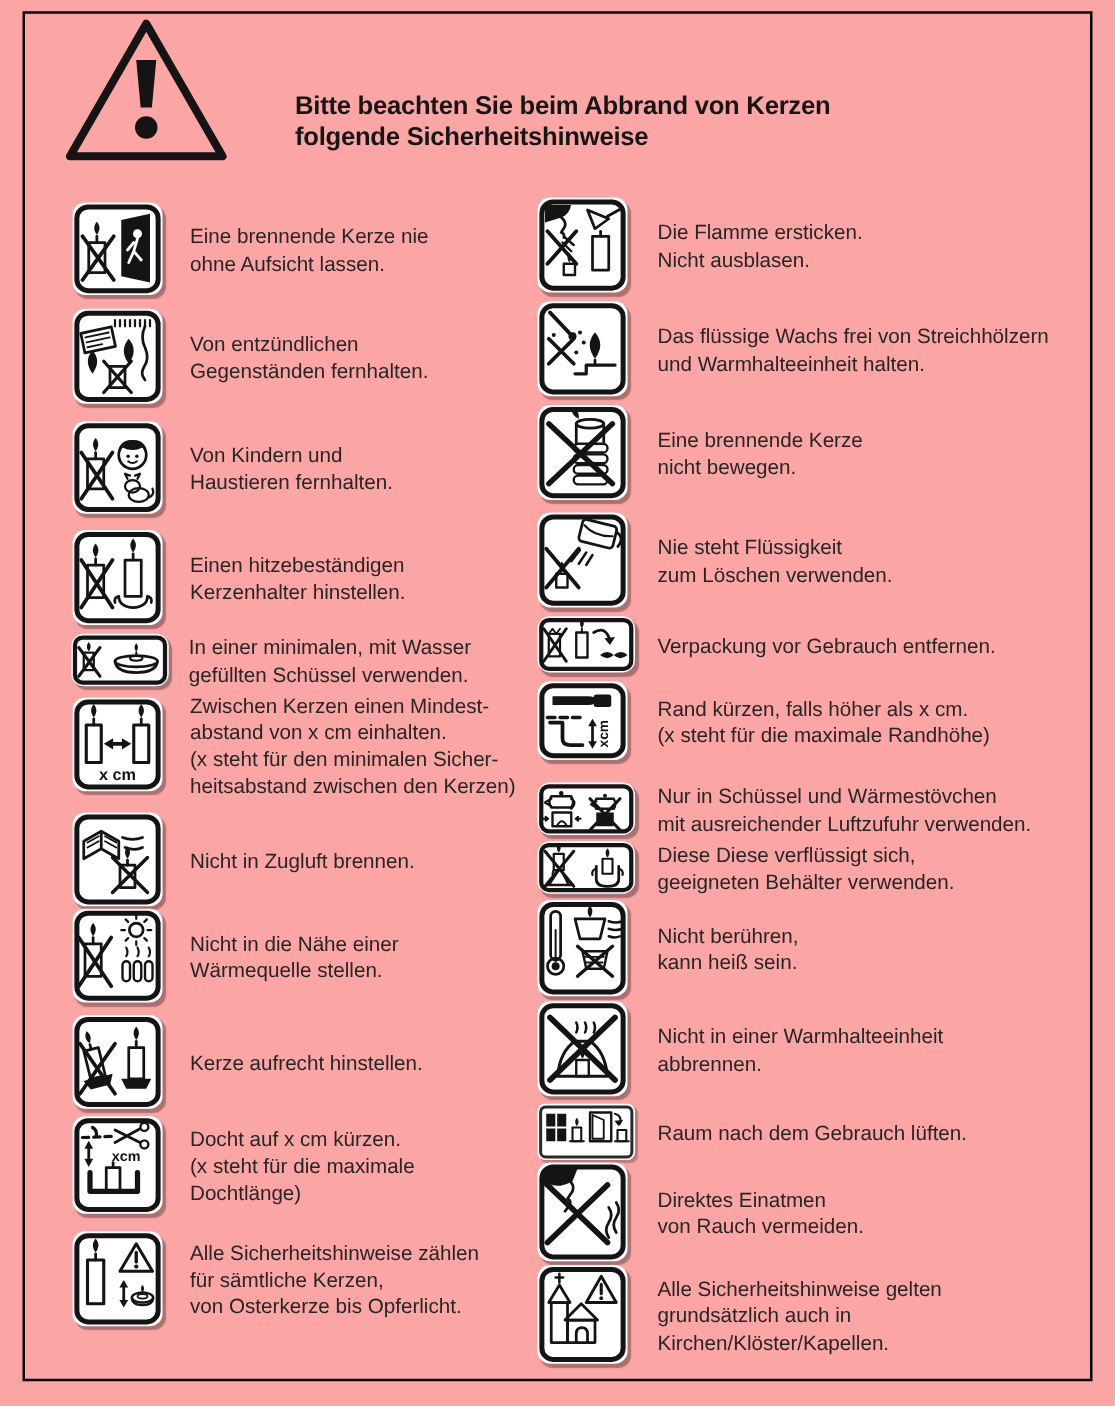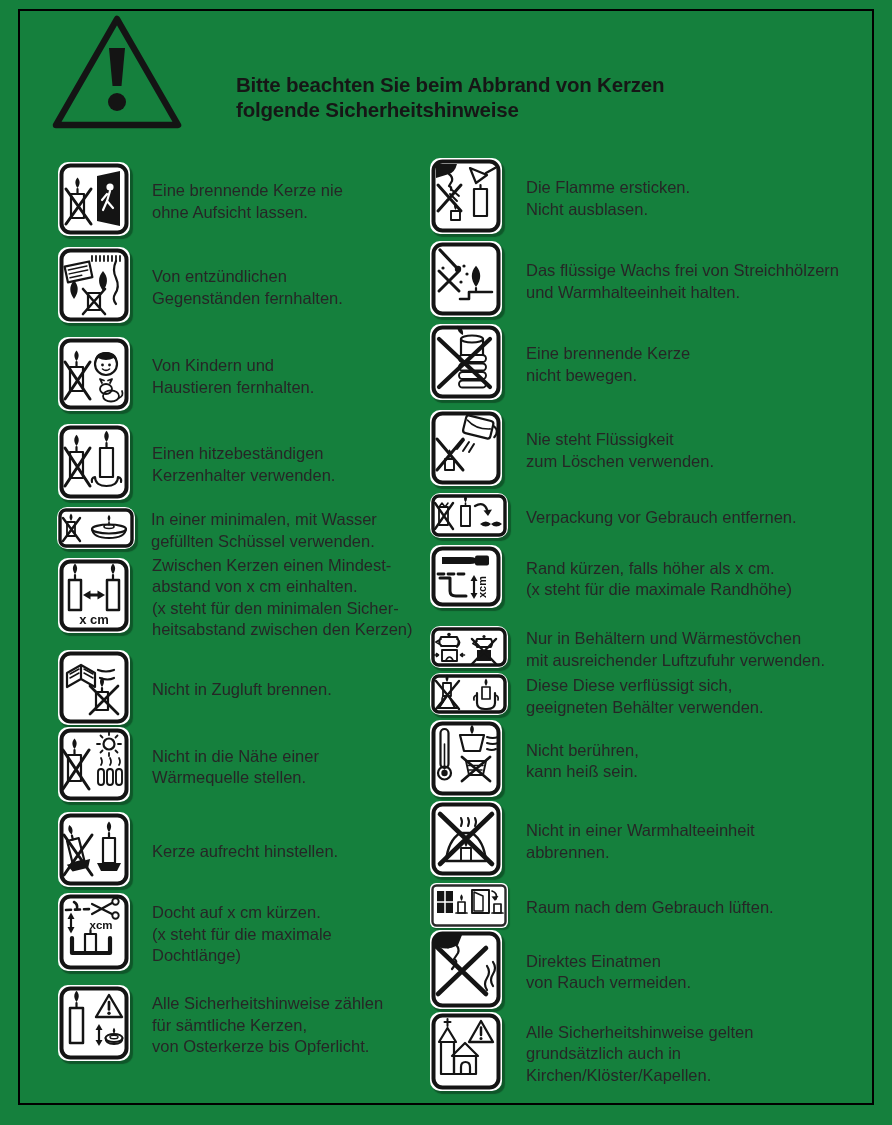--- a/index.html
+++ b/index.html
@@ -1,16 +1,16 @@
 <!DOCTYPE html>
 <html><head>
 <meta charset="utf-8">
 <style>
   html,body{margin:0;padding:0;background:#fff;}
-  .page{position:relative;width:892px;height:1125px;background:#15803d;overflow:hidden;
+  .page{position:relative;width:892px;height:1125px;background:#fca5a5;overflow:hidden;
         font-family:"Liberation Sans",sans-serif;color:#1f1f1f;}
   .frame{position:absolute;left:18px;top:9px;right:18px;bottom:20px;border:2.5px solid #000;}
   .hdr-tri{position:absolute;left:50px;top:13px;}
   .title{position:absolute;left:236px;top:58px;font-size:20.5px;font-weight:700;
          line-height:25px;white-space:pre-line;letter-spacing:-0.2px;color:#161616;}
   .row{position:absolute;}
   .row .icon{position:absolute;left:0;top:0;display:inline-block;line-height:0;
              border-radius:10px;box-shadow:2.5px 3px 1px rgba(0,0,0,.32);background:#fff;}
   .row.thin .icon{border-radius:6px;box-shadow:2px 2px 1px rgba(0,0,0,.25);}
   .row .txt{position:absolute;top:50%;transform:translateY(-50%);margin:2px;
@@ -120,21 +120,21 @@
         <line class="ol" x1="18.5" y1="28" x2="18.5" y2="23"></line>
         <use href="#flame" transform="translate(18.5,22) scale(.9)"></use>
         <path class="ol3" d="M7 24 L32 62 M32 24 L7 62"></path>
         <rect class="ol" x="42" y="24" width="13" height="29"></rect>
         <line class="ol" x1="48.5" y1="24" x2="48.5" y2="19"></line>
         <use href="#flame" transform="translate(48.5,18) scale(.9)"></use>
         <path class="ol" d="M37 53 c0 6 5 9 11.5 9 c6.5 0 11.5 -3 11.5 -9 M37 53 q-4 1 -3 5 M60 53 q4 1 3 5"></path>
       </svg>
     </span>
     <p class="txt">Einen hitzebeständigen
-Kerzenhalter verwenden.</p>
+Kerzenhalter hinstellen.</p>
   </div>
 
   <div class="row l" style="left:57px;top:507px;height:42px">
     <span class="icon">
       <svg width="78" height="42" viewBox="0 0 78 42">
         <rect class="bdw" x="3" y="3" width="72" height="36" rx="6"></rect>
         <rect class="ol" style="stroke-width:1.8" x="10" y="15" width="8" height="14"></rect>
         <use href="#flame" transform="translate(14,14) scale(.6)"></use>
         <path class="ol3" style="stroke-width:2.4" d="M6 11 L23 34 M23 11 L6 34"></path>
         <ellipse class="ol" cx="52" cy="22" rx="17" ry="4.5"></ellipse>
@@ -394,21 +394,21 @@
         <path class="ol" style="stroke-width:1.9" d="M11 11 h16 q3 5 0 9 h-16 q-3 -4 0 -9 z M11 13 l-5 3 l5 3 M27 13 q5 3 0 8"></path>
         <rect class="ol" style="stroke-width:1.9" x="12" y="24" width="15" height="11"></rect>
         <path class="ol" style="stroke-width:1.6" d="M15.5 35 q4 -8 8 0"></path>
         <path class="ol" style="stroke-width:1.6" d="M4.5 29 h4 M8.5 29 l-2 -1.5 M8.5 29 l-2 1.5 M34.5 29 h-4 M30.5 29 l2 -1.5 M30.5 29 l2 1.5"></path>
         <circle class="fl" cx="54" cy="10.5" r="1.6"></circle>
         <path class="ol" style="stroke-width:1.9" d="M47 13 h14 q2.5 4.5 0 8 h-14 q-2.5 -3.5 0 -8 z M47 15 l-4 2.5 l4 2.5"></path>
         <rect class="fl" x="47" y="24" width="14" height="11"></rect>
         <path class="ol3" style="stroke-width:2.5" d="M42 13 L66 38 M66 13 L42 38"></path>
       </svg>
     </span>
-    <p class="txt">Nur in Behältern und Wärmestövchen
+    <p class="txt">Nur in Schüssel und Wärmestövchen
 mit ausreichender Luftzufuhr verwenden.</p>
   </div>
 
   <div class="row r" style="left:430px;top:673px;height:42px">
     <span class="icon">
       <svg width="78" height="42" viewBox="0 0 78 42">
         <rect class="bdw" x="3" y="3" width="72" height="36" rx="6"></rect>
         <rect class="ol" style="stroke-width:1.8" x="13" y="10" width="8" height="13"></rect>
         <use href="#flame" transform="translate(17,9) scale(.6)"></use>
         <path class="ol" style="stroke-width:1.6" d="M13 23 q-2 4 0 6"></path>

